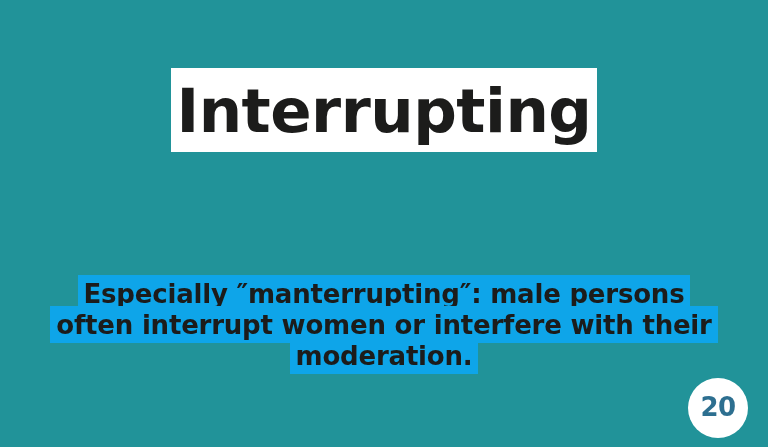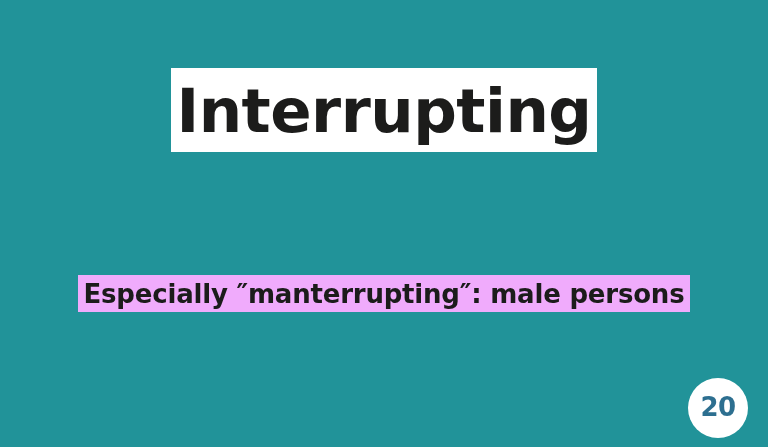--- a/index.html
+++ b/index.html
@@ -57,21 +57,21 @@
     line-height: 31px;
     height: 31px;
     white-space: nowrap;
   }
   .subtitle-line > span {
     font-family: "DejaVu Sans", sans-serif;
     font-size: 26px;
     font-weight: bold;
     letter-spacing: -0.2px;
     color: #1c1c1b;
-    background: #f0abfc;
+    background: #0ea5e9;
     padding: 4px 6px 3px 6px;
     box-decoration-break: clone;
     -webkit-box-decoration-break: clone;
   }
 
   
   #page-badge {
     position: absolute;
     left: 688px;
     top: 378px;
@@ -100,19 +100,25 @@
 <div id="slide">
 
   <div id="title-block">
     <span id="title-text">Interrupting</span>
   </div>
 
   <div id="subtitle-block">
     <div class="subtitle-line">
       <span>Especially ″manterrupting″: male persons</span>
     </div>
+    <div class="subtitle-line">
+      <span>often interrupt women or interfere with their</span>
+    </div>
+    <div class="subtitle-line">
+      <span>moderation.</span>
+    </div>
   </div>
 
   <div id="page-badge">
     <span id="page-badge-number">20</span>
   </div>
 
 </div>
 
 </body></html>

